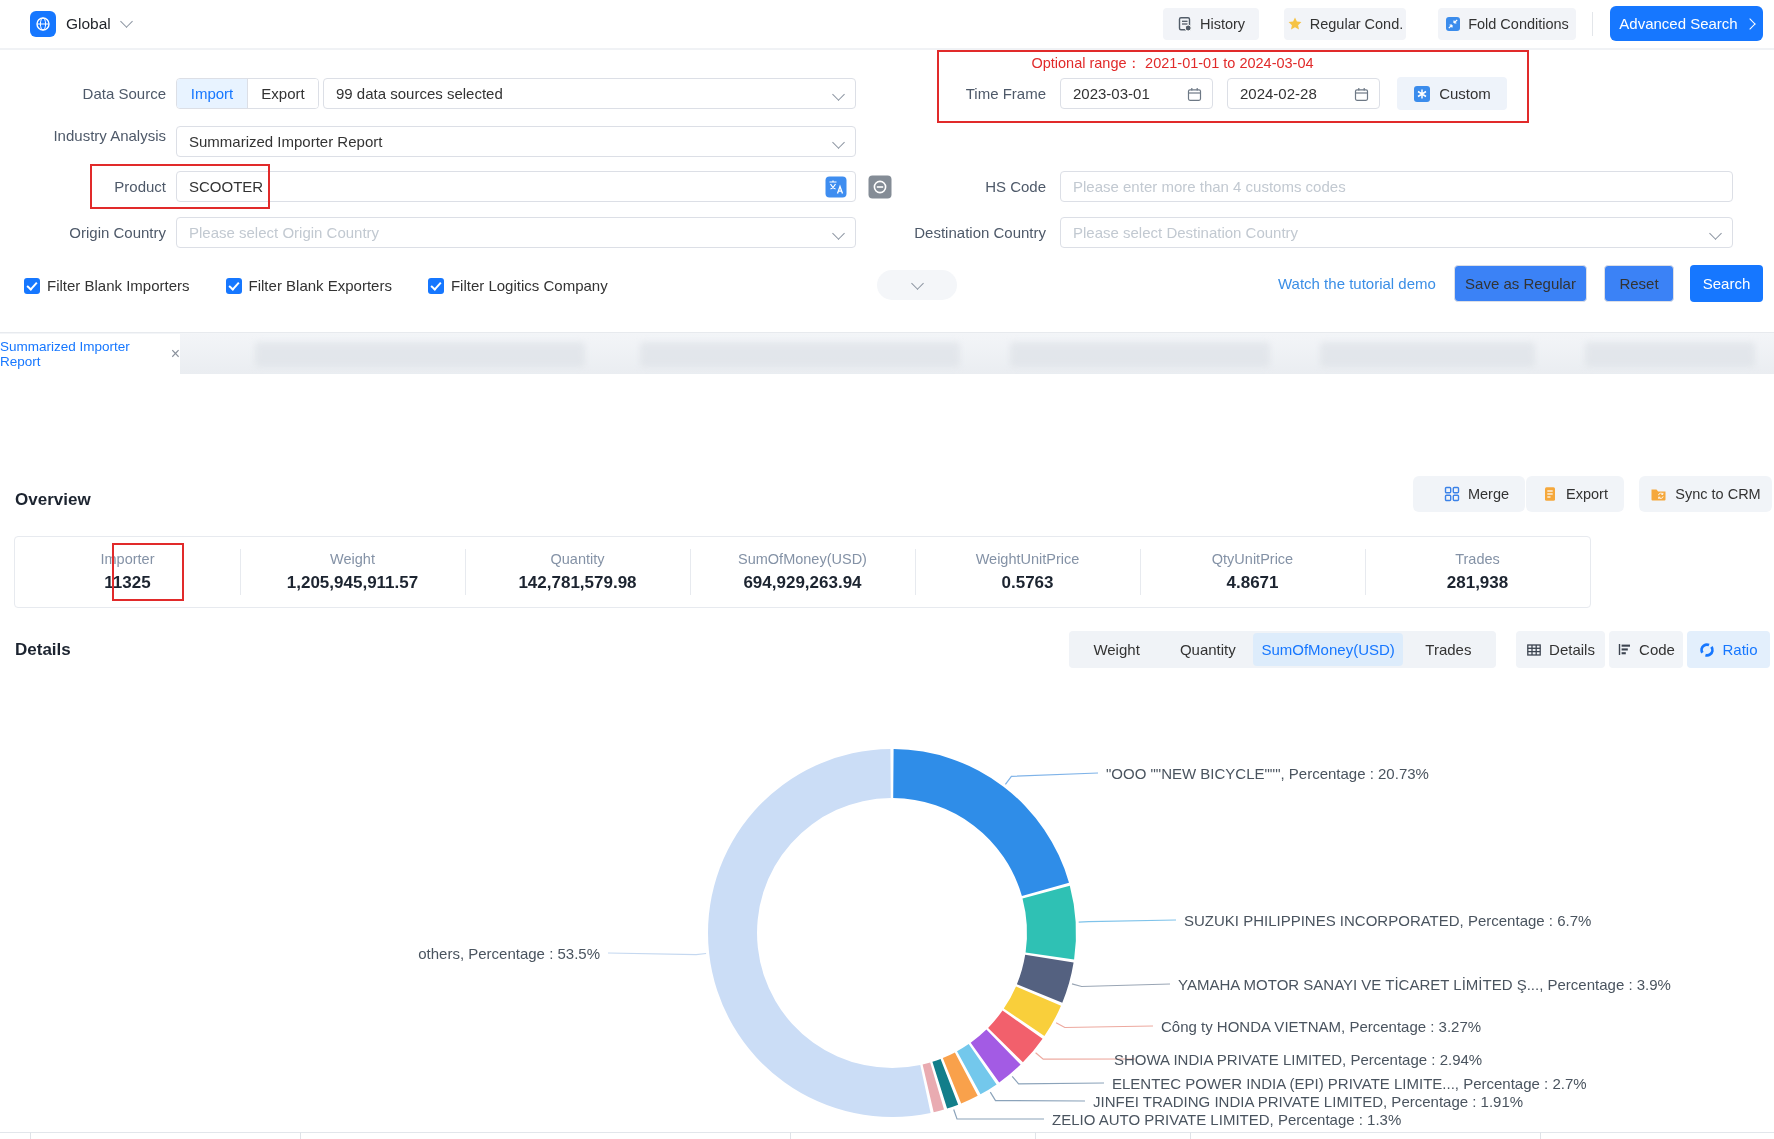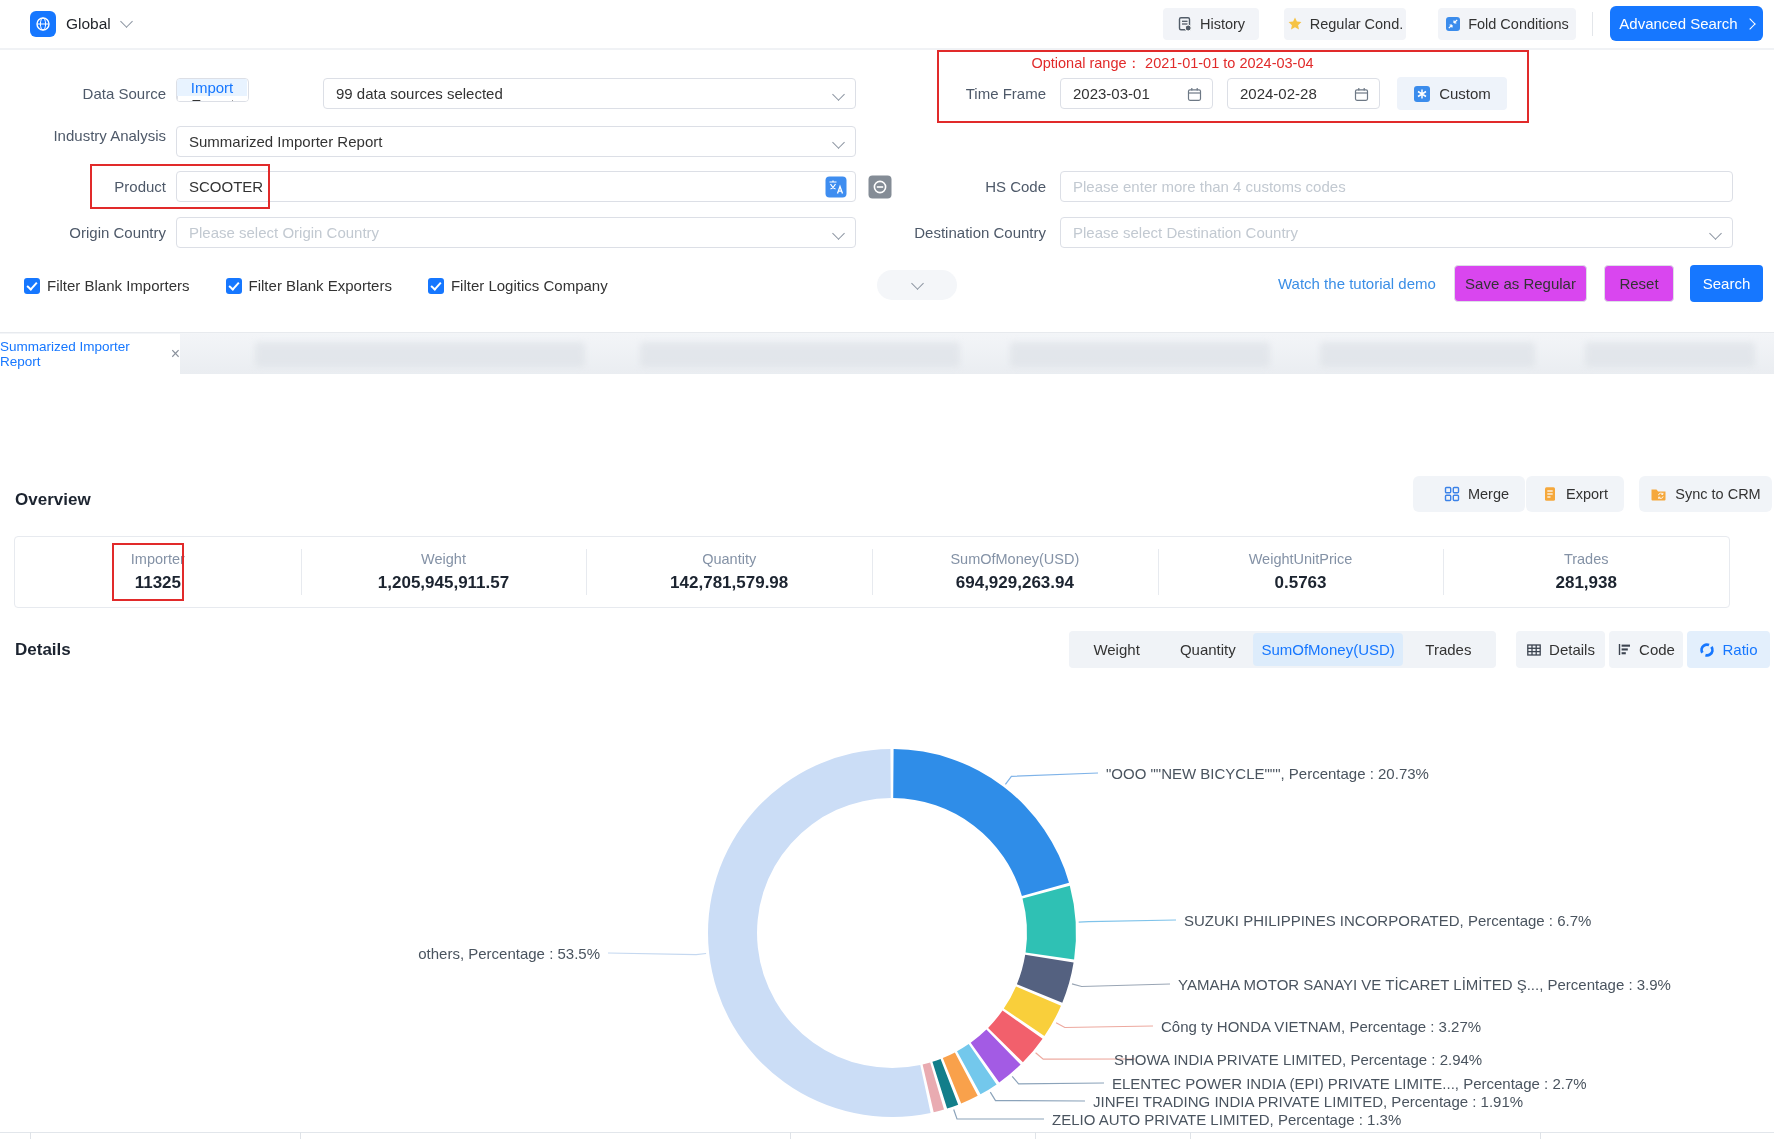--- a/index.html
+++ b/index.html
@@ -14,42 +14,42 @@
   .top-btn{position:absolute;top:8px;height:32px;background:#f2f4f8;border-radius:4px;display:flex;align-items:center;justify-content:center;gap:7px;font-size:14.5px;color:#333;cursor:pointer;box-sizing:border-box;}
   .adv-btn{position:absolute;top:6px;height:35px;background:#1677ff;color:#fff;border-radius:6px;display:flex;align-items:center;justify-content:center;gap:8px;font-size:15px;cursor:pointer;}
   .vdiv{position:absolute;width:1px;background:#e3e6ea;}
   
   .row-label{position:absolute;text-align:right;color:#4e5969;font-size:15px;line-height:31px;white-space:nowrap;}
   .field{position:absolute;height:31px;border:1px solid #dcdfe6;border-radius:4px;background:#fff;box-sizing:border-box;display:flex;align-items:center;padding:0 12px;font-size:15px;color:#333;}
   .field .ph{color:#c2c9d1;}
   .field .chev{position:absolute;right:12px;top:11px;}
   .field input{border:none;outline:none;font-size:15px;color:#333;font-family:inherit;width:100%;background:transparent;padding:0;}
   .field input::placeholder{color:#c2c9d1;}
-  .seg-ie{position:absolute;display:flex;height:24px;border:1px solid #dcdfe6;border-radius:4px;overflow:hidden;box-sizing:border-box;flex-direction:column;}
+  .seg-ie{position:absolute;display:flex;height:31px;border:1px solid #dcdfe6;border-radius:4px;overflow:hidden;box-sizing:border-box;}
   .seg-ie div{width:70px;display:flex;align-items:center;justify-content:center;font-size:15px;cursor:pointer;}
   .seg-ie .on{background:#e8f3ff;color:#1677ff;}
   .seg-ie .off{background:#fff;color:#333;border-left:1px solid #dcdfe6;}
   .red-note{position:absolute;color:#e12a2a;font-size:14.5px;white-space:nowrap;text-align:center;}
   .red-box{position:absolute;border:2px solid #e12a2a;box-sizing:border-box;pointer-events:none;}
   .gbtn{position:absolute;background:#eef3fa;border-radius:4px;display:flex;align-items:center;justify-content:center;gap:8px;font-size:15px;color:#333;cursor:pointer;}
   .cb{display:flex;align-items:center;gap:7px;font-size:15px;color:#333;}
   .cb .box{width:16px;height:16px;border-radius:3px;background:#1677ff;position:relative;flex:none;}
   .cb .box::after{content:"";position:absolute;left:5px;top:2px;width:4px;height:8px;border-right:2px solid #fff;border-bottom:2px solid #fff;transform:rotate(42deg);}
   .link{color:#3a8ee6;font-size:15px;cursor:pointer;}
-  .wbtn{position:absolute;background:#d946ef;border:1px solid #dcdfe6;border-radius:4px;display:flex;align-items:center;justify-content:center;font-size:15px;color:#333;cursor:pointer;box-sizing:border-box;}
+  .wbtn{position:absolute;background:#3b82f6;border:1px solid #dcdfe6;border-radius:4px;display:flex;align-items:center;justify-content:center;font-size:15px;color:#333;cursor:pointer;box-sizing:border-box;}
   .bbtn{position:absolute;background:#1677ff;border-radius:4px;display:flex;align-items:center;justify-content:center;font-size:15px;color:#fff;cursor:pointer;}
   
   .tabstrip{position:absolute;left:0;top:332px;width:1774px;height:41px;background:linear-gradient(#f3f5f8,#eaedf1);border-top:1px solid #e7eaee;}
   .tab-active{position:absolute;left:0;top:1px;width:180px;height:40px;background:#fff;display:flex;align-items:center;justify-content:center;gap:10px;font-size:13.5px;color:#1677ff;}
   .blur-block{position:absolute;top:9px;height:25px;background:#d9dee4;opacity:.55;filter:blur(3px);border-radius:3px;}
   
   .report-title{position:absolute;left:0;top:415px;width:1774px;text-align:center;font-size:20px;font-weight:600;color:#1c2430;}
   .sec-head{position:absolute;font-size:17px;font-weight:700;color:#1c2430;}
   .act-btn{position:absolute;top:476px;height:36px;background:#f1f4f8;border-radius:6px;display:flex;align-items:center;justify-content:center;gap:8px;font-size:14.5px;color:#333;cursor:pointer;}
-  .stats{position:absolute;left:14px;top:536px;width:1716px;height:72px;border:1px solid #e7eaef;border-radius:4px;background:#fff;display:flex;box-sizing:border-box;}
+  .stats{position:absolute;left:14px;top:536px;width:1577px;height:72px;border:1px solid #e7eaef;border-radius:4px;background:#fff;display:flex;box-sizing:border-box;}
   .stat{flex:1;position:relative;display:flex;flex-direction:column;align-items:center;justify-content:center;gap:6px;}
   .stat + .stat::before{content:"";position:absolute;left:0;top:12px;bottom:12px;width:1px;background:#e7eaef;}
   .stat .lb{font-size:14.5px;color:#8492a6;}
   .stat .vl{font-size:17px;font-weight:600;color:#1c2430;}
   .mseg{position:absolute;left:1069px;top:631px;width:427px;height:37px;background:#f0f3f7;border-radius:4px;display:flex;align-items:center;box-sizing:border-box;padding:0 2px;}
   .mseg div{flex:1;height:33px;display:flex;align-items:center;justify-content:center;font-size:15px;color:#333;border-radius:4px;cursor:pointer;white-space:nowrap;padding:0 8px;}
   .mseg .on{background:#ddecfb;color:#1677ff;}
   .vbtn{position:absolute;top:631px;height:37px;border-radius:4px;display:flex;align-items:center;justify-content:center;gap:7px;font-size:15px;cursor:pointer;}
   .chart-label{position:absolute;transform:translateY(-50%);font-size:15px;color:#4a545f;white-space:nowrap;}
   .bottom-strip{position:absolute;left:0;top:1132px;width:1774px;height:7px;border-top:1px solid #e2e6eb;}
@@ -258,20 +258,24 @@
       <span class="lb">Quantity</span>
       <span class="vl">142,781,579.98</span>
     </div>
     <div class="stat">
       <span class="lb">SumOfMoney(USD)</span>
       <span class="vl">694,929,263.94</span>
     </div>
     <div class="stat">
       <span class="lb">WeightUnitPrice</span>
       <span class="vl">0.5763</span>
+    </div>
+    <div class="stat">
+      <span class="lb">QtyUnitPrice</span>
+      <span class="vl">4.8671</span>
     </div>
     <div class="stat">
       <span class="lb">Trades</span>
       <span class="vl">281,938</span>
     </div>
   </div>
   <div class="red-box" style="left:112px;top:543px;width:72px;height:58px;"></div>
 
   <div class="sec-head" style="left:15px;top:640px;">Details</div>
   <div class="mseg">

